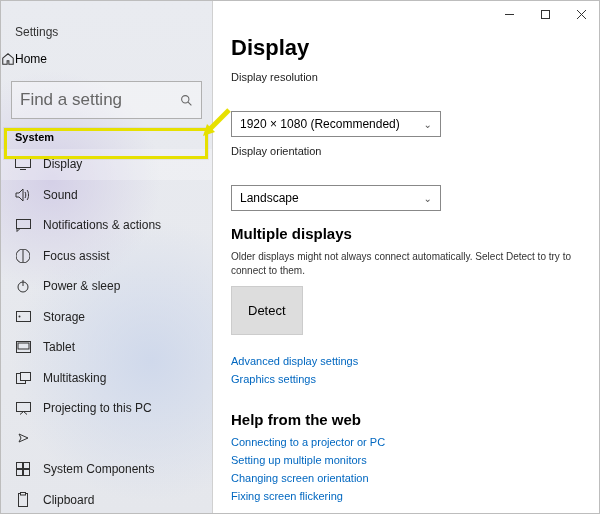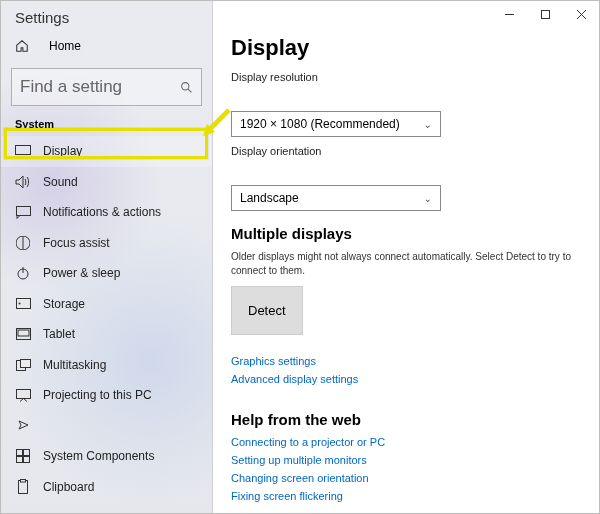--- a/index.html
+++ b/index.html
@@ -17,24 +17,24 @@
   .sidebar {
     width: 212px; height: 100%;
     background:
       radial-gradient(circle at 50px 180px, rgba(210,205,230,0.9) 0, rgba(210,205,230,0) 110px),
       radial-gradient(circle at 150px 360px, rgba(205,215,235,0.9) 0, rgba(205,215,235,0) 140px),
       linear-gradient(#e9ebf0,#e5e7ec);
     border-right: 1px solid #d0d0d0;
     padding-top: 6px;
     position: relative;
   }
-  .title-row { padding: 2px 0 6px 14px; font-size: 15px; color: #333; }
+  .title-row { padding: 2px 0 6px 14px; font-size: 12px; color: #333; margin-top: 16px; }
   .home-row {
     display: flex; align-items: center; height: 28px;
-    padding-left: 14px; gap: 20px; cursor: default;
+    gap: 0; cursor: default;
   }
   .search {
     margin: 8px 10px 8px 10px; height: 38px;
     background: rgba(255,255,255,0.35);
     border: 1px solid #b0b0b0;
     display: flex; align-items: center; padding: 0 8px;
     color: #666; font-size: 17px;
     justify-content: space-between;
   }
   .section-label {
@@ -269,22 +269,22 @@
     <div class="label">Display orientation</div>
     <div class="combo">
       <span>Landscape</span>
       <span class="chev">⌄</span>
     </div>
 
     <h2>Multiple displays</h2>
     <div class="body-text">Older displays might not always connect automatically. Select Detect to try to connect to them.</div>
     <div class="btn">Detect</div>
 
+    <a class="link">Advanced display settings</a>
     <a class="link">Graphics settings</a>
-    <a class="link">Advanced display settings</a>
 
     <h2 style="margin-top:26px">Help from the web</h2>
     <a class="link">Connecting to a projector or PC</a>
     <a class="link">Setting up multiple monitors</a>
     <a class="link">Changing screen orientation</a>
     <a class="link">Fixing screen flickering</a>
 
     <div class="help-row" style="margin-top:16px">
       <span class="hic">
           <svg width="14" height="14" viewBox="0 0 14 14">

